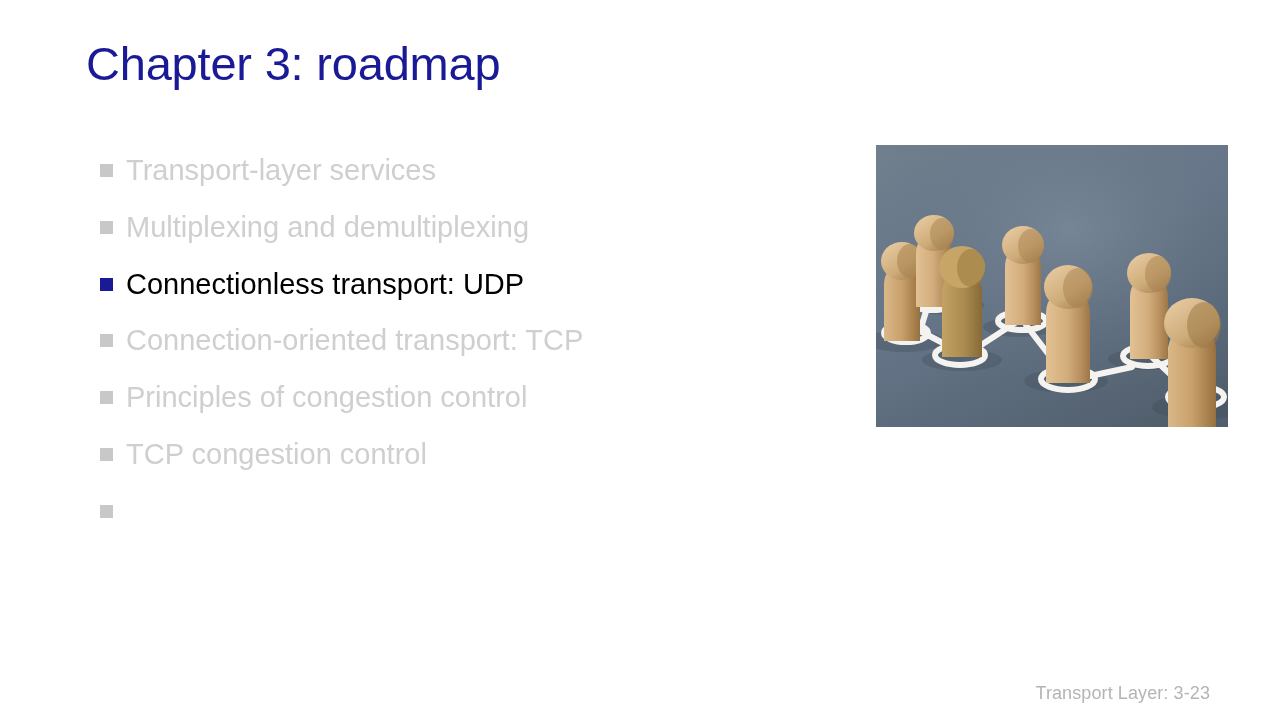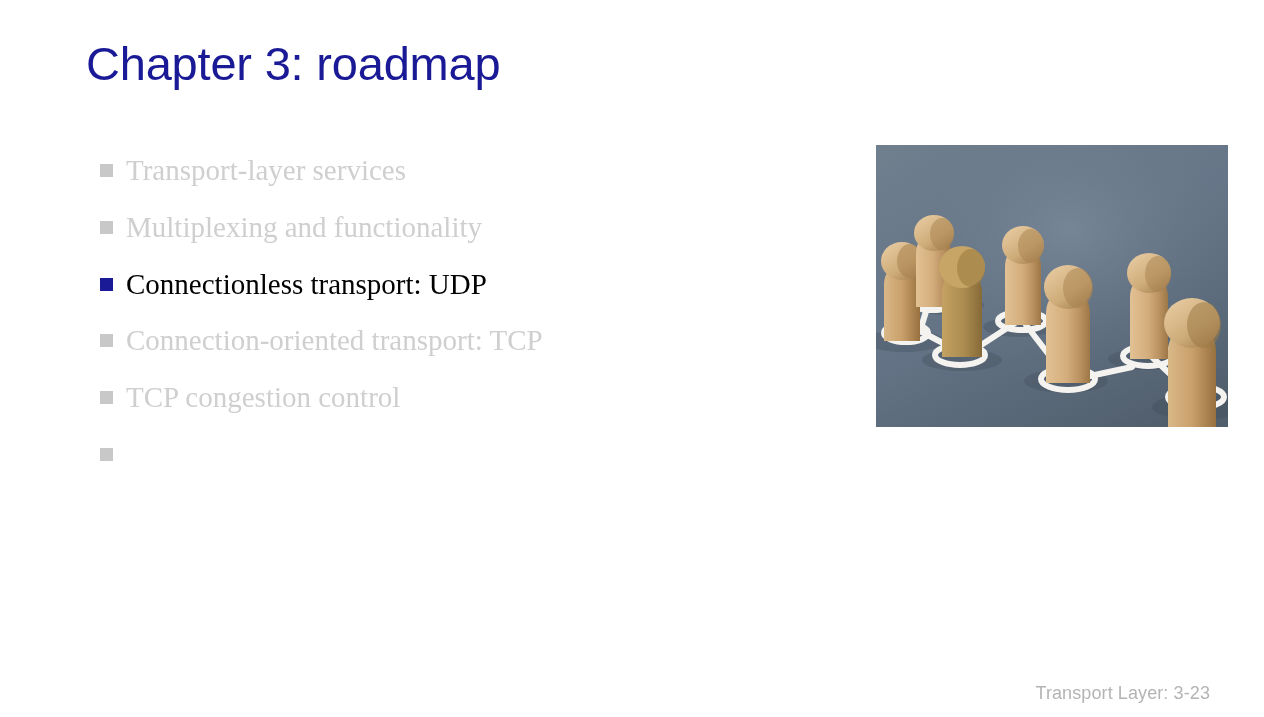--- a/index.html
+++ b/index.html
@@ -41,21 +41,20 @@
     list-style: none;
     margin: 0;
     padding: 0;
   }
   .roadmap-item {
     display: flex;
     align-items: flex-start;
     margin: 0 0 11px 0;
     font-size: 29px;
     line-height: 1.58;
-    font-family: Liberation Serif, serif;
   }
   .bullet-square {
     flex: 0 0 auto;
     width: 13px;
     height: 13px;
     margin-top: 16px;
     margin-right: 13px;
     background: #c8c8c8;
   }
   .roadmap-item .bullet-label {
@@ -102,29 +101,33 @@
 
   <div class="slide-title">Chapter 3: roadmap</div>
 
   <ul class="roadmap-list">
     <li class="roadmap-item">
       <span class="bullet-square"></span>
       <span class="bullet-label">Transport-layer services</span>
     </li>
     <li class="roadmap-item">
       <span class="bullet-square"></span>
-      <span class="bullet-label">Multiplexing and functionality</span>
+      <span class="bullet-label">Multiplexing and demultiplexing</span>
     </li>
     <li class="roadmap-item active">
       <span class="bullet-square"></span>
       <span class="bullet-label">Connectionless transport: UDP</span>
     </li>
     <li class="roadmap-item">
       <span class="bullet-square"></span>
       <span class="bullet-label">Connection-oriented transport: TCP</span>
+    </li>
+    <li class="roadmap-item">
+      <span class="bullet-square"></span>
+      <span class="bullet-label">Principles of congestion control</span>
     </li>
     <li class="roadmap-item">
       <span class="bullet-square"></span>
       <span class="bullet-label">TCP congestion control</span>
     </li>
     <li class="roadmap-item">
       <span class="bullet-square"></span>
     </li>
   </ul>
 

